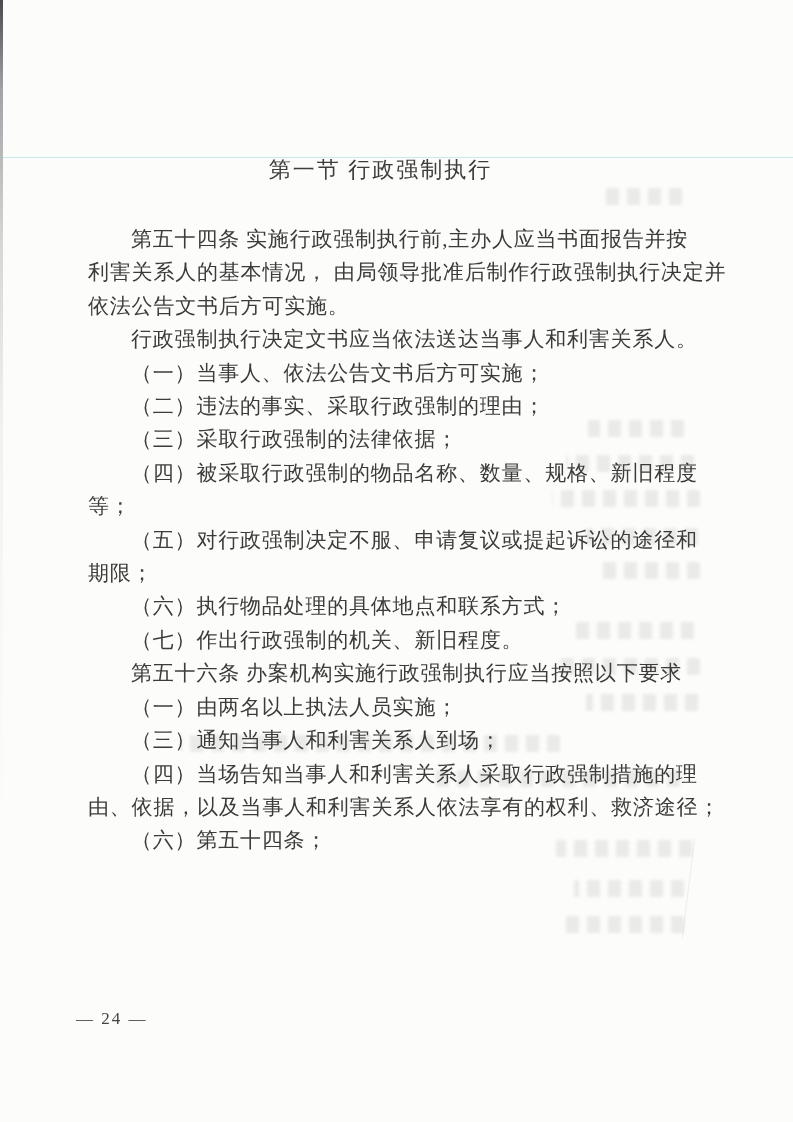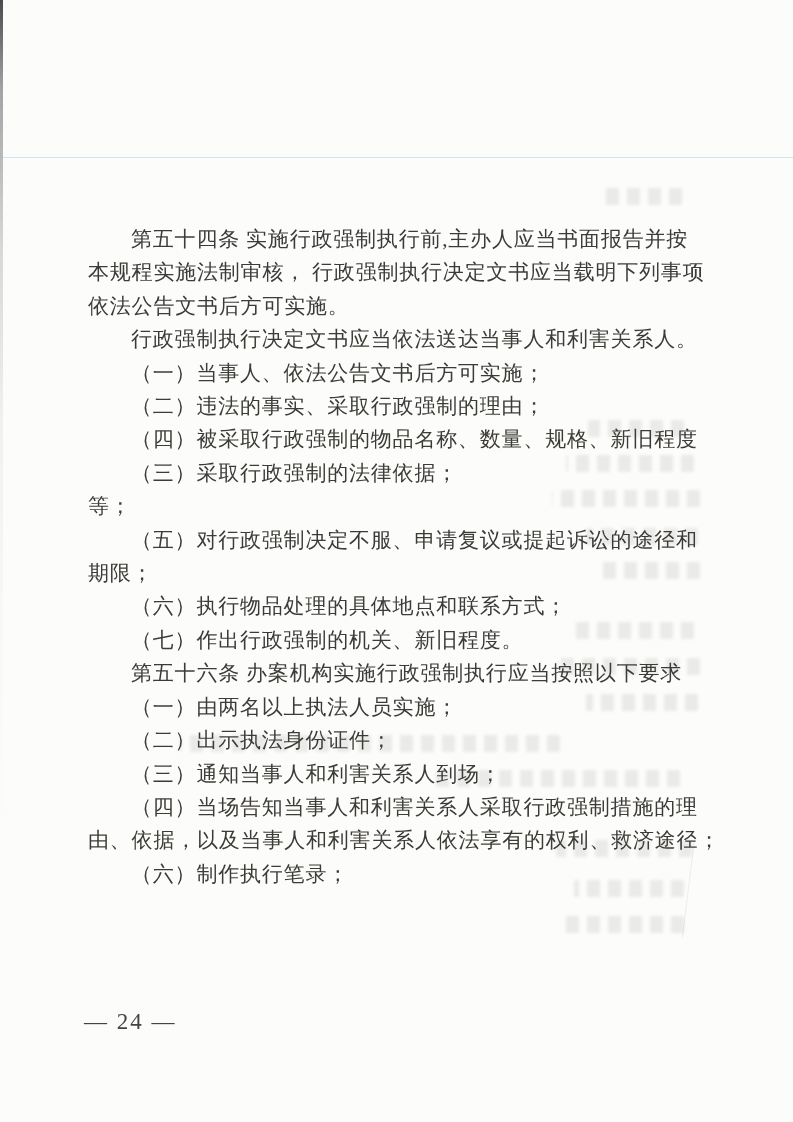--- a/index.html
+++ b/index.html
@@ -44,22 +44,22 @@
     left: 88px; top: 223px; width: 624px;
     font-size: 21px;
     line-height: 33.4px;
     letter-spacing: 0.8px;
     color: #3c3b37;
   }
   .line { white-space: nowrap; }
   .line.indent { text-indent: 43px; }
   .page-number {
     position: absolute;
-    left: 84px; top: 1009px;
-    font-size: 23px;
+    left: 76px; top: 1009px;
+    font-size: 17px;
     letter-spacing: 2px;
     color: #45443f;
   }
   
   .bleed {
     position: absolute;
     height: 17px;
     filter: blur(1.6px);
     opacity: 0.13;
     background: repeating-linear-gradient(90deg, #77756f 0 13px, transparent 13px 21px);
@@ -90,41 +90,41 @@
   <div class="bleed" style="left:600px; top:562px; width:100px;"></div>
   <div class="bleed" style="left:574px; top:622px; width:120px;"></div>
   <div class="bleed" style="left:560px; top:658px; width:140px;"></div>
   <div class="bleed" style="left:586px; top:694px; width:112px;"></div>
   <div class="bleed" style="left:180px; top:735px; width:380px;"></div>
   <div class="bleed" style="left:430px; top:770px; width:250px;"></div>
   <div class="bleed" style="left:556px; top:840px; width:136px;"></div>
   <div class="bleed" style="left:574px; top:880px; width:110px;"></div>
   <div class="bleed" style="left:560px; top:916px; width:124px;"></div>
 
+  <h1 class="title">第一节 行政强制执行</h1>
 
   <div class="body-lines">
       <div class="line indent">第五十四条  实施行政强制执行前,主办人应当书面报告并按</div>
-      <div class="line">本规程实施法制审核， 行政强制执行决定文书应当载明下列事项</div>
+      <div class="line">利害关系人的基本情况， 由局领导批准后制作行政强制执行决定并</div>
       <div class="line">依法公告文书后方可实施。</div>
       <div class="line indent">行政强制执行决定文书应当依法送达当事人和利害关系人。</div>
       <div class="line indent">（一）当事人、依法公告文书后方可实施；</div>
       <div class="line indent">（二）违法的事实、采取行政强制的理由；</div>
+      <div class="line indent">（三）采取行政强制的法律依据；</div>
       <div class="line indent">（四）被采取行政强制的物品名称、数量、规格、新旧程度</div>
-      <div class="line indent">（三）采取行政强制的法律依据；</div>
       <div class="line">等；</div>
       <div class="line indent">（五）对行政强制决定不服、申请复议或提起诉讼的途径和</div>
       <div class="line">期限；</div>
       <div class="line indent">（六）执行物品处理的具体地点和联系方式；</div>
       <div class="line indent">（七）作出行政强制的机关、新旧程度。</div>
       <div class="line indent">第五十六条  办案机构实施行政强制执行应当按照以下要求</div>
       <div class="line indent">（一）由两名以上执法人员实施；</div>
-      <div class="line indent">（二）出示执法身份证件；</div>
       <div class="line indent">（三）通知当事人和利害关系人到场；</div>
       <div class="line indent">（四）当场告知当事人和利害关系人采取行政强制措施的理</div>
       <div class="line">由、依据，以及当事人和利害关系人依法享有的权利、救济途径；</div>
-      <div class="line indent">（六）制作执行笔录；</div>
+      <div class="line indent">（六）第五十四条；</div>
     </div>
 
   <div class="page-number">— 24 —</div>
 
   <div class="curl"></div>
 
 </div>
 
 </body></html>

